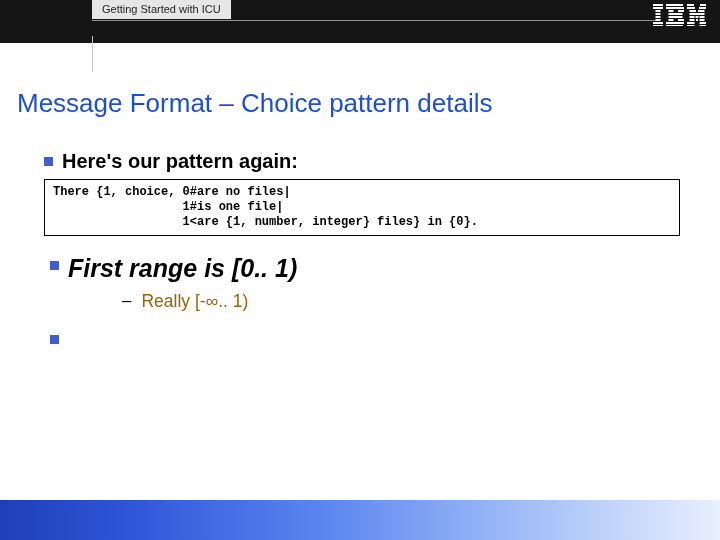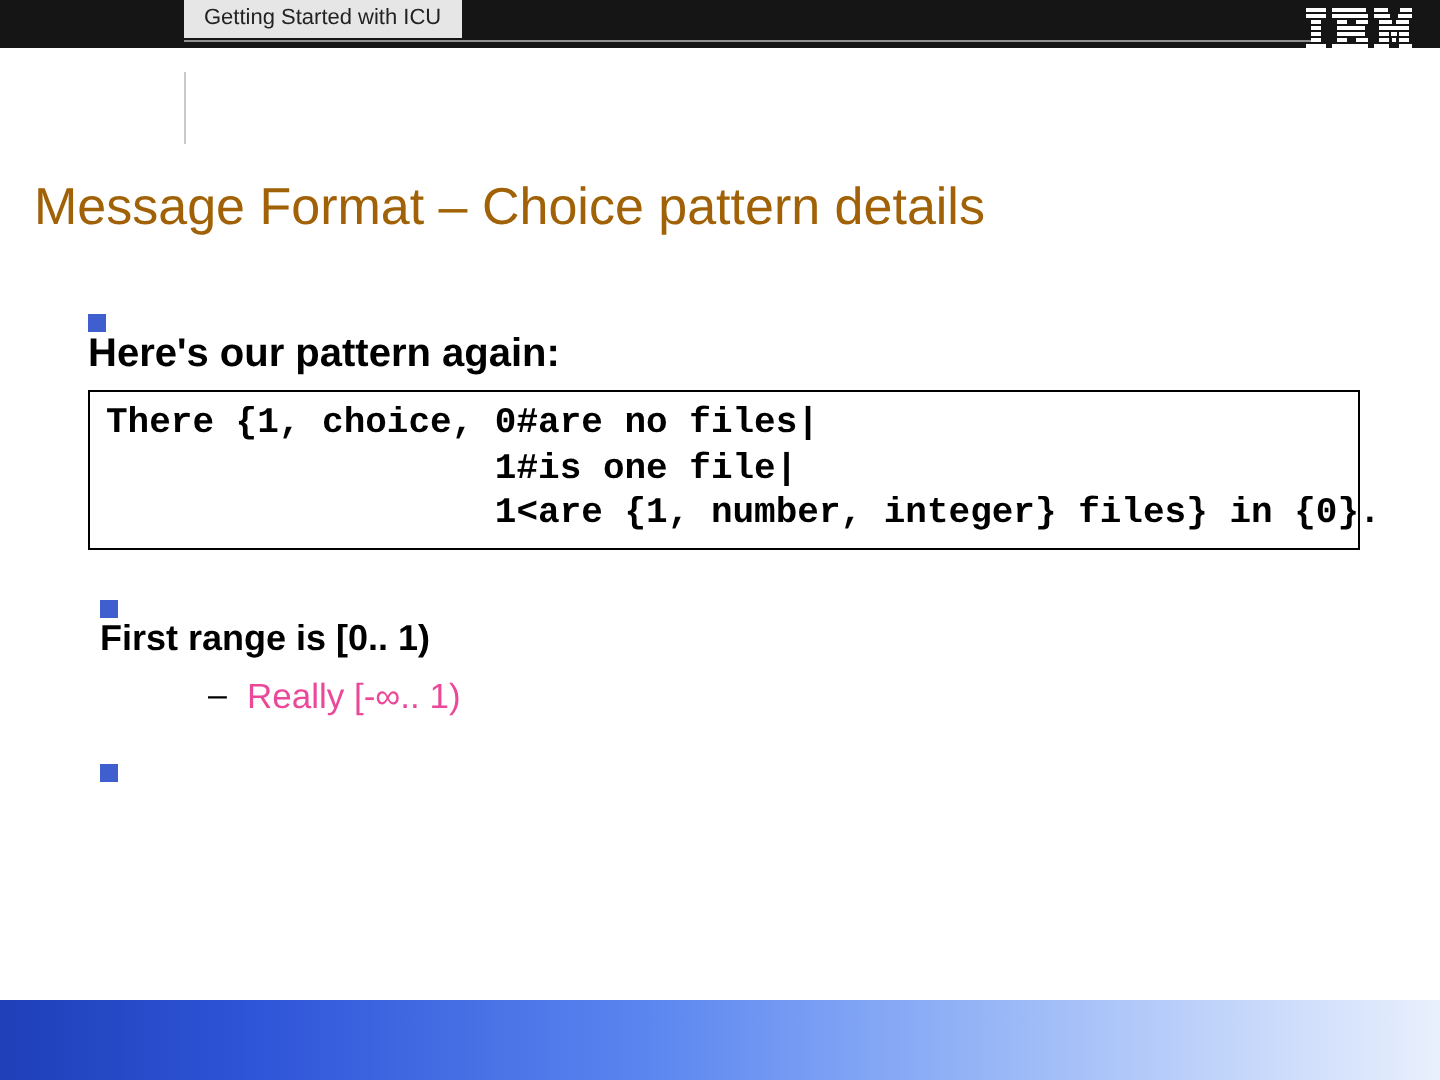--- a/index.html
+++ b/index.html
@@ -1,51 +1,51 @@
 <!DOCTYPE html>
 <html><head>
 <meta charset="utf-8">
 <style>
   * { margin: 0; padding: 0; box-sizing: border-box; }
   html, body { width: 720px; height: 540px; font-family: Arial, Helvetica, sans-serif; background: #fff; }
   .slide { position: relative; width: 720px; height: 540px; background: #fff; }
-  .header-bar { position: relative; width: 100%; height: 24px; background: #151515; }
+  .header-bar { position: relative; width: 100%; height: 43px; background: #151515; }
   .header-tab {
     position: absolute; left: 92px; top: 0;
     background: #e6e6e6; padding: 3px 10px 4px 10px;
     font-size: 11px; color: #222;
   }
   .header-rule { position: absolute; left: 92px; top: 20px; right: 60px; height: 1px; background: #e2e2e2; opacity:.6; }
   .ibm-logo {
     position: absolute; right: 14px; top: 4px;
     width: 53px; height: 22px;
   }
   .header-vline {
     position: absolute; left: 92px; top: 36px; width: 1px; height: 36px; background: #c9c9c9;
   }
   .title {
     position: absolute; left: 17px; top: 88px;
-    font-size: 26px; color: #a16207; font-weight: 400;
+    font-size: 26px; color: #1d4ed8; font-weight: 400;
   }
   .content { position: absolute; left: 44px; right: 30px; top: 150px; }
-  .bullet-row { display: flex; align-items: flex-start; margin-bottom: 6px; flex-direction: column; }
+  .bullet-row { display: flex; align-items: flex-start; margin-bottom: 6px; }
   .sq { width: 9px; height: 9px; background: #3e5fcd; margin-top: 7px; margin-right: 9px; flex-shrink: 0; }
   .b-text { font-size: 20px; font-weight: 700; color: #000; }
   .code-box {
     border: 1.5px solid #000; margin: 6px 0 18px 0;
     padding: 5px 8px;
-    font-family: "Courier New", monospace; font-size: 18px; font-weight: 700;
+    font-family: "Courier New", monospace; font-size: 12px; font-weight: 700;
     line-height: 1.25; white-space: pre;
     width: 636px;
   }
   .bullet2 { margin-left: 6px; margin-bottom: 16px; }
-  .bullet2 .b-text { font-weight: 700; font-size: 18px; }
+  .bullet2 .b-text { font-weight: 700; font-size: 25px; font-style: italic; }
   .sub-row { display: flex; align-items: flex-start; margin: 8px 0 0 54px; }
   .dash { font-size: 17px; color: #000; margin-right: 10px; font-weight: 400; }
-  .sub-text { font-size: 17.5px; color: #ec4899; }
+  .sub-text { font-size: 17.5px; color: #a16207; }
   .footer {
     position: absolute; left: 0; right: 0; bottom: 0; height: 40px;
     display: flex; align-items: center; justify-content: space-between;
     padding: 0 20px 0 26px;
   }
   .footer-bg {
     position: absolute; left:0; right:0; bottom:0; height:40px;
     background: linear-gradient(90deg, #1e3fb8 0%, #2f55d8 18%, #5b86f0 45%, #9ab8f7 70%, #e9f0fd 100%);
   }
   .footer-left, .footer-mid, .footer-right {

